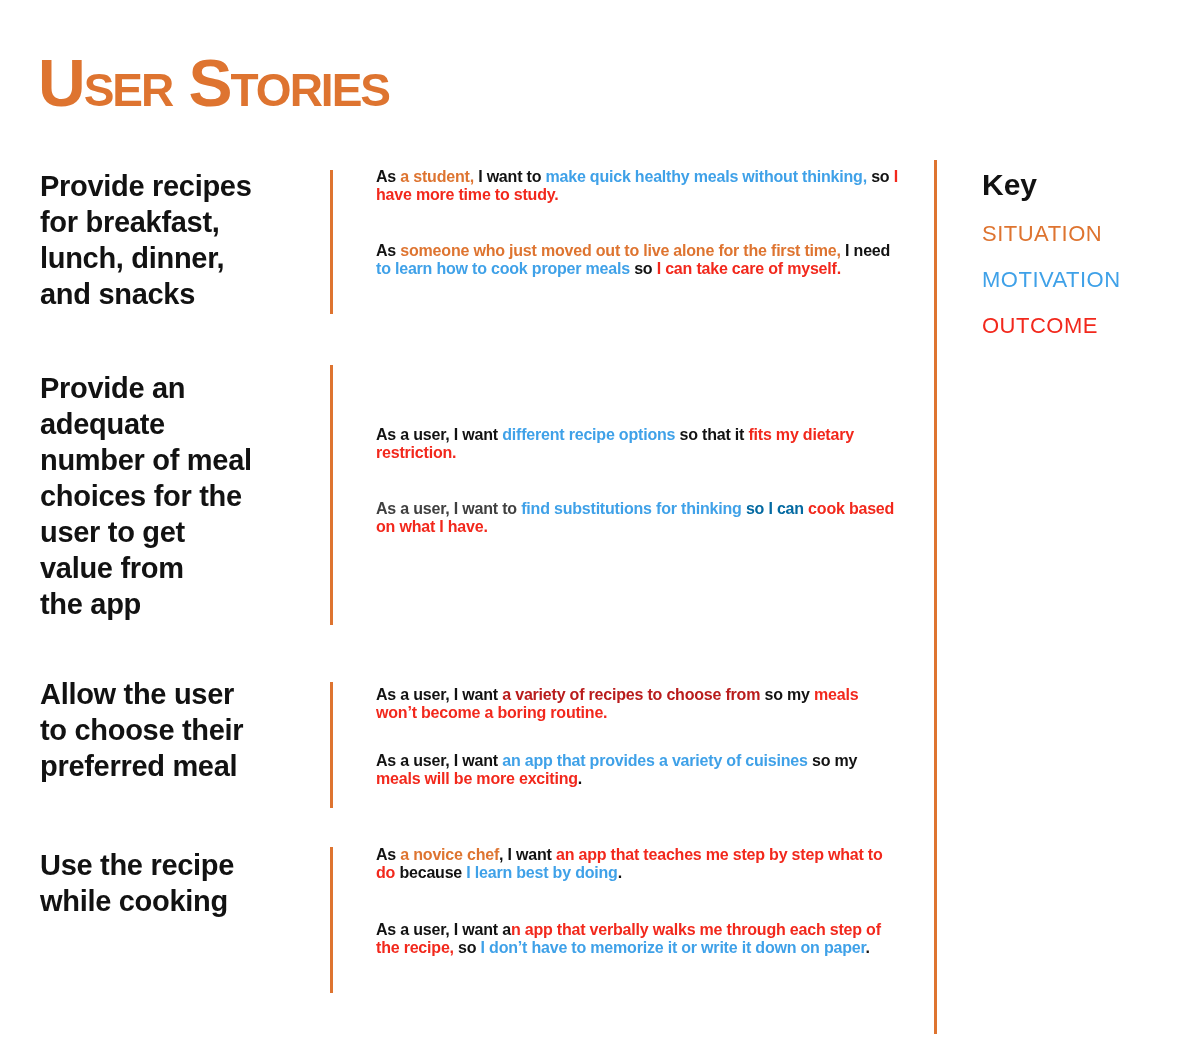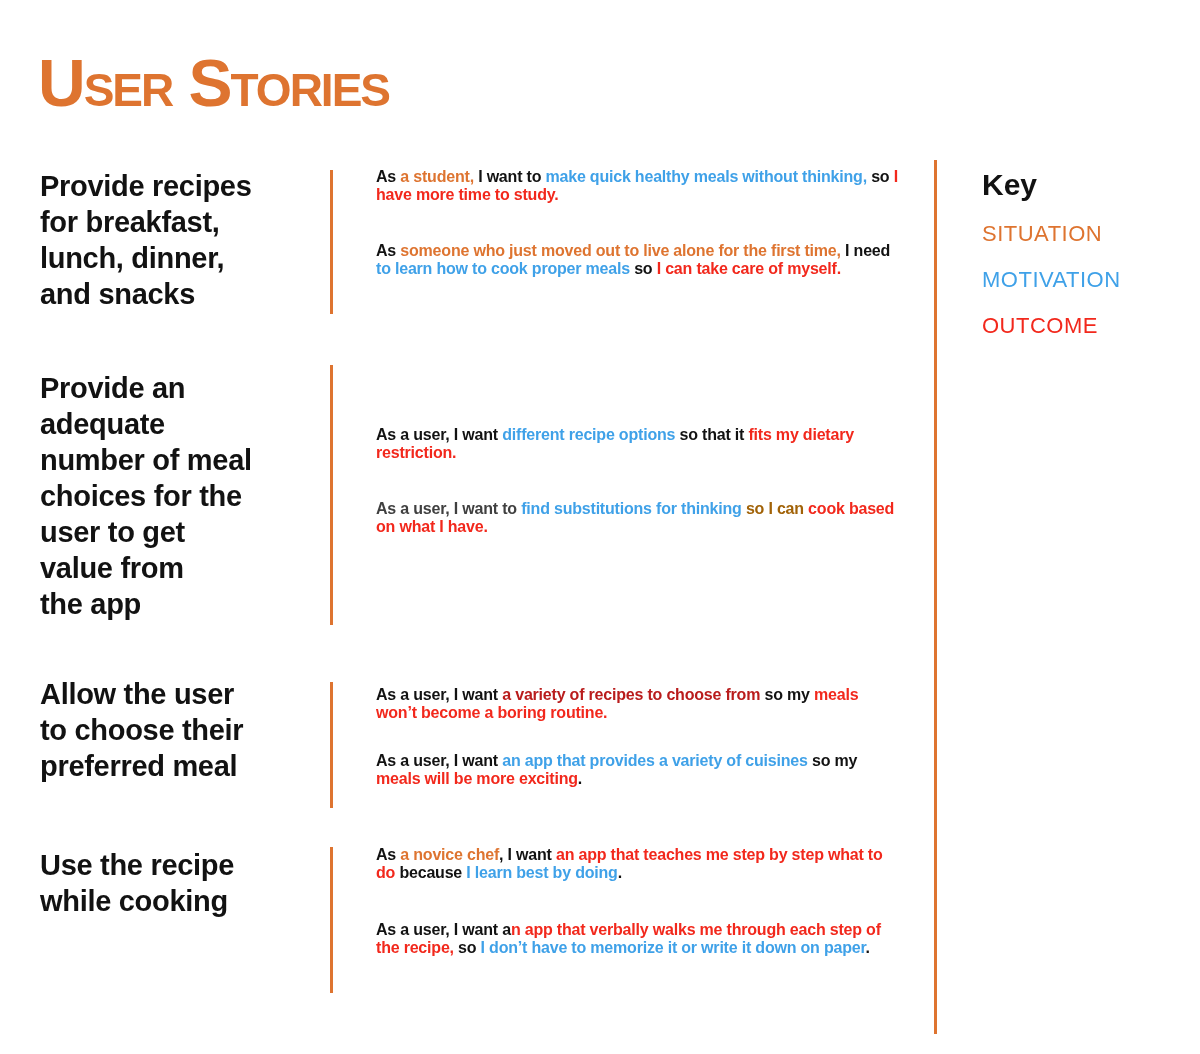--- a/index.html
+++ b/index.html
@@ -74,21 +74,21 @@
 
   <div class="vline l1" style="background: rgb(222, 116, 48);"></div>
   <div class="vline l2" style="background: rgb(222, 116, 48);"></div>
   <div class="vline l3" style="background: rgb(222, 116, 48);"></div>
   <div class="vline l4" style="background: rgb(222, 116, 48);"></div>
   <div class="vline llong" style="background: rgb(222, 116, 48);"></div>
 
   <p class="story s1a"><span style="color: rgb(18, 18, 18);">As </span><span style="color: rgb(222, 116, 48);">a student,</span><span style="color: rgb(18, 18, 18);"> I want to </span><span style="color: rgb(63, 161, 232);">make quick healthy meals without thinking,</span><span style="color: rgb(18, 18, 18);"> so </span><span style="color: rgb(242, 40, 28);">I have more time to study.</span></p>
   <p class="story s1b"><span style="color: rgb(18, 18, 18);">As </span><span style="color: rgb(222, 116, 48);">someone who just moved out to live alone for the first time,</span><span style="color: rgb(18, 18, 18);"> I need </span><span style="color: rgb(63, 161, 232);">to learn how to cook proper meals </span><span style="color: rgb(18, 18, 18);">so </span><span style="color: rgb(242, 40, 28);">I can take care of myself.</span></p>
   <p class="story s2a"><span style="color: rgb(18, 18, 18);">As a user, I want </span><span style="color: rgb(63, 161, 232);">different recipe options </span><span style="color: rgb(18, 18, 18);">so that it </span><span style="color: rgb(242, 40, 28);">fits my dietary restriction.</span></p>
-  <p class="story s2b"><span style="color: #404040;">As a user, I want to </span><span style="color: rgb(63, 161, 232);">find substitutions for thinking </span><span style="color: #a16207;">so I can </span><span style="color: rgb(242, 40, 28);">cook based on what I have.</span></p>
+  <p class="story s2b"><span style="color: #404040;">As a user, I want to </span><span style="color: rgb(63, 161, 232);">find substitutions for thinking </span><span style="color: #0369a1;">so I can </span><span style="color: rgb(242, 40, 28);">cook based on what I have.</span></p>
   <p class="story s3a"><span style="color: rgb(18, 18, 18);">As a user, I want </span><span style="color: #b91c1c;">a variety of recipes to choose from </span><span style="color: rgb(18, 18, 18);">so my </span><span style="color: rgb(242, 40, 28);">meals won’t become a boring routine.</span></p>
   <p class="story s3b"><span style="color: rgb(18, 18, 18);">As a user, I want </span><span style="color: rgb(63, 161, 232);">an app that provides a variety of cuisines </span><span style="color: rgb(18, 18, 18);">so my </span><span style="color: rgb(242, 40, 28);">meals will be more exciting</span><span style="color: rgb(18, 18, 18);">.</span></p>
   <p class="story s4a"><span style="color: rgb(18, 18, 18);">As </span><span style="color: rgb(222, 116, 48);">a novice chef</span><span style="color: rgb(18, 18, 18);">, I want </span><span style="color: rgb(242, 40, 28);">an app that teaches me step by step what to do </span><span style="color: rgb(18, 18, 18);">because </span><span style="color: rgb(63, 161, 232);">I learn best by doing</span><span style="color: rgb(18, 18, 18);">.</span></p>
   <p class="story s4b"><span style="color: rgb(18, 18, 18);">As a user, I want a</span><span style="color: rgb(242, 40, 28);">n app that verbally walks me through each step of the recipe,</span><span style="color: rgb(18, 18, 18);"> so </span><span style="color: rgb(63, 161, 232);">I don’t have to memorize it or write it down on paper</span><span style="color: rgb(18, 18, 18);">.</span></p>
 
   <div class="key">
     <div class="key-title">Key</div>
     <div class="key-item" style="color: rgb(222, 116, 48);">SITUATION</div>
     <div class="key-item" style="color: rgb(63, 161, 232);">MOTIVATION</div>
     <div class="key-item" style="color: rgb(242, 40, 28);">OUTCOME</div>

